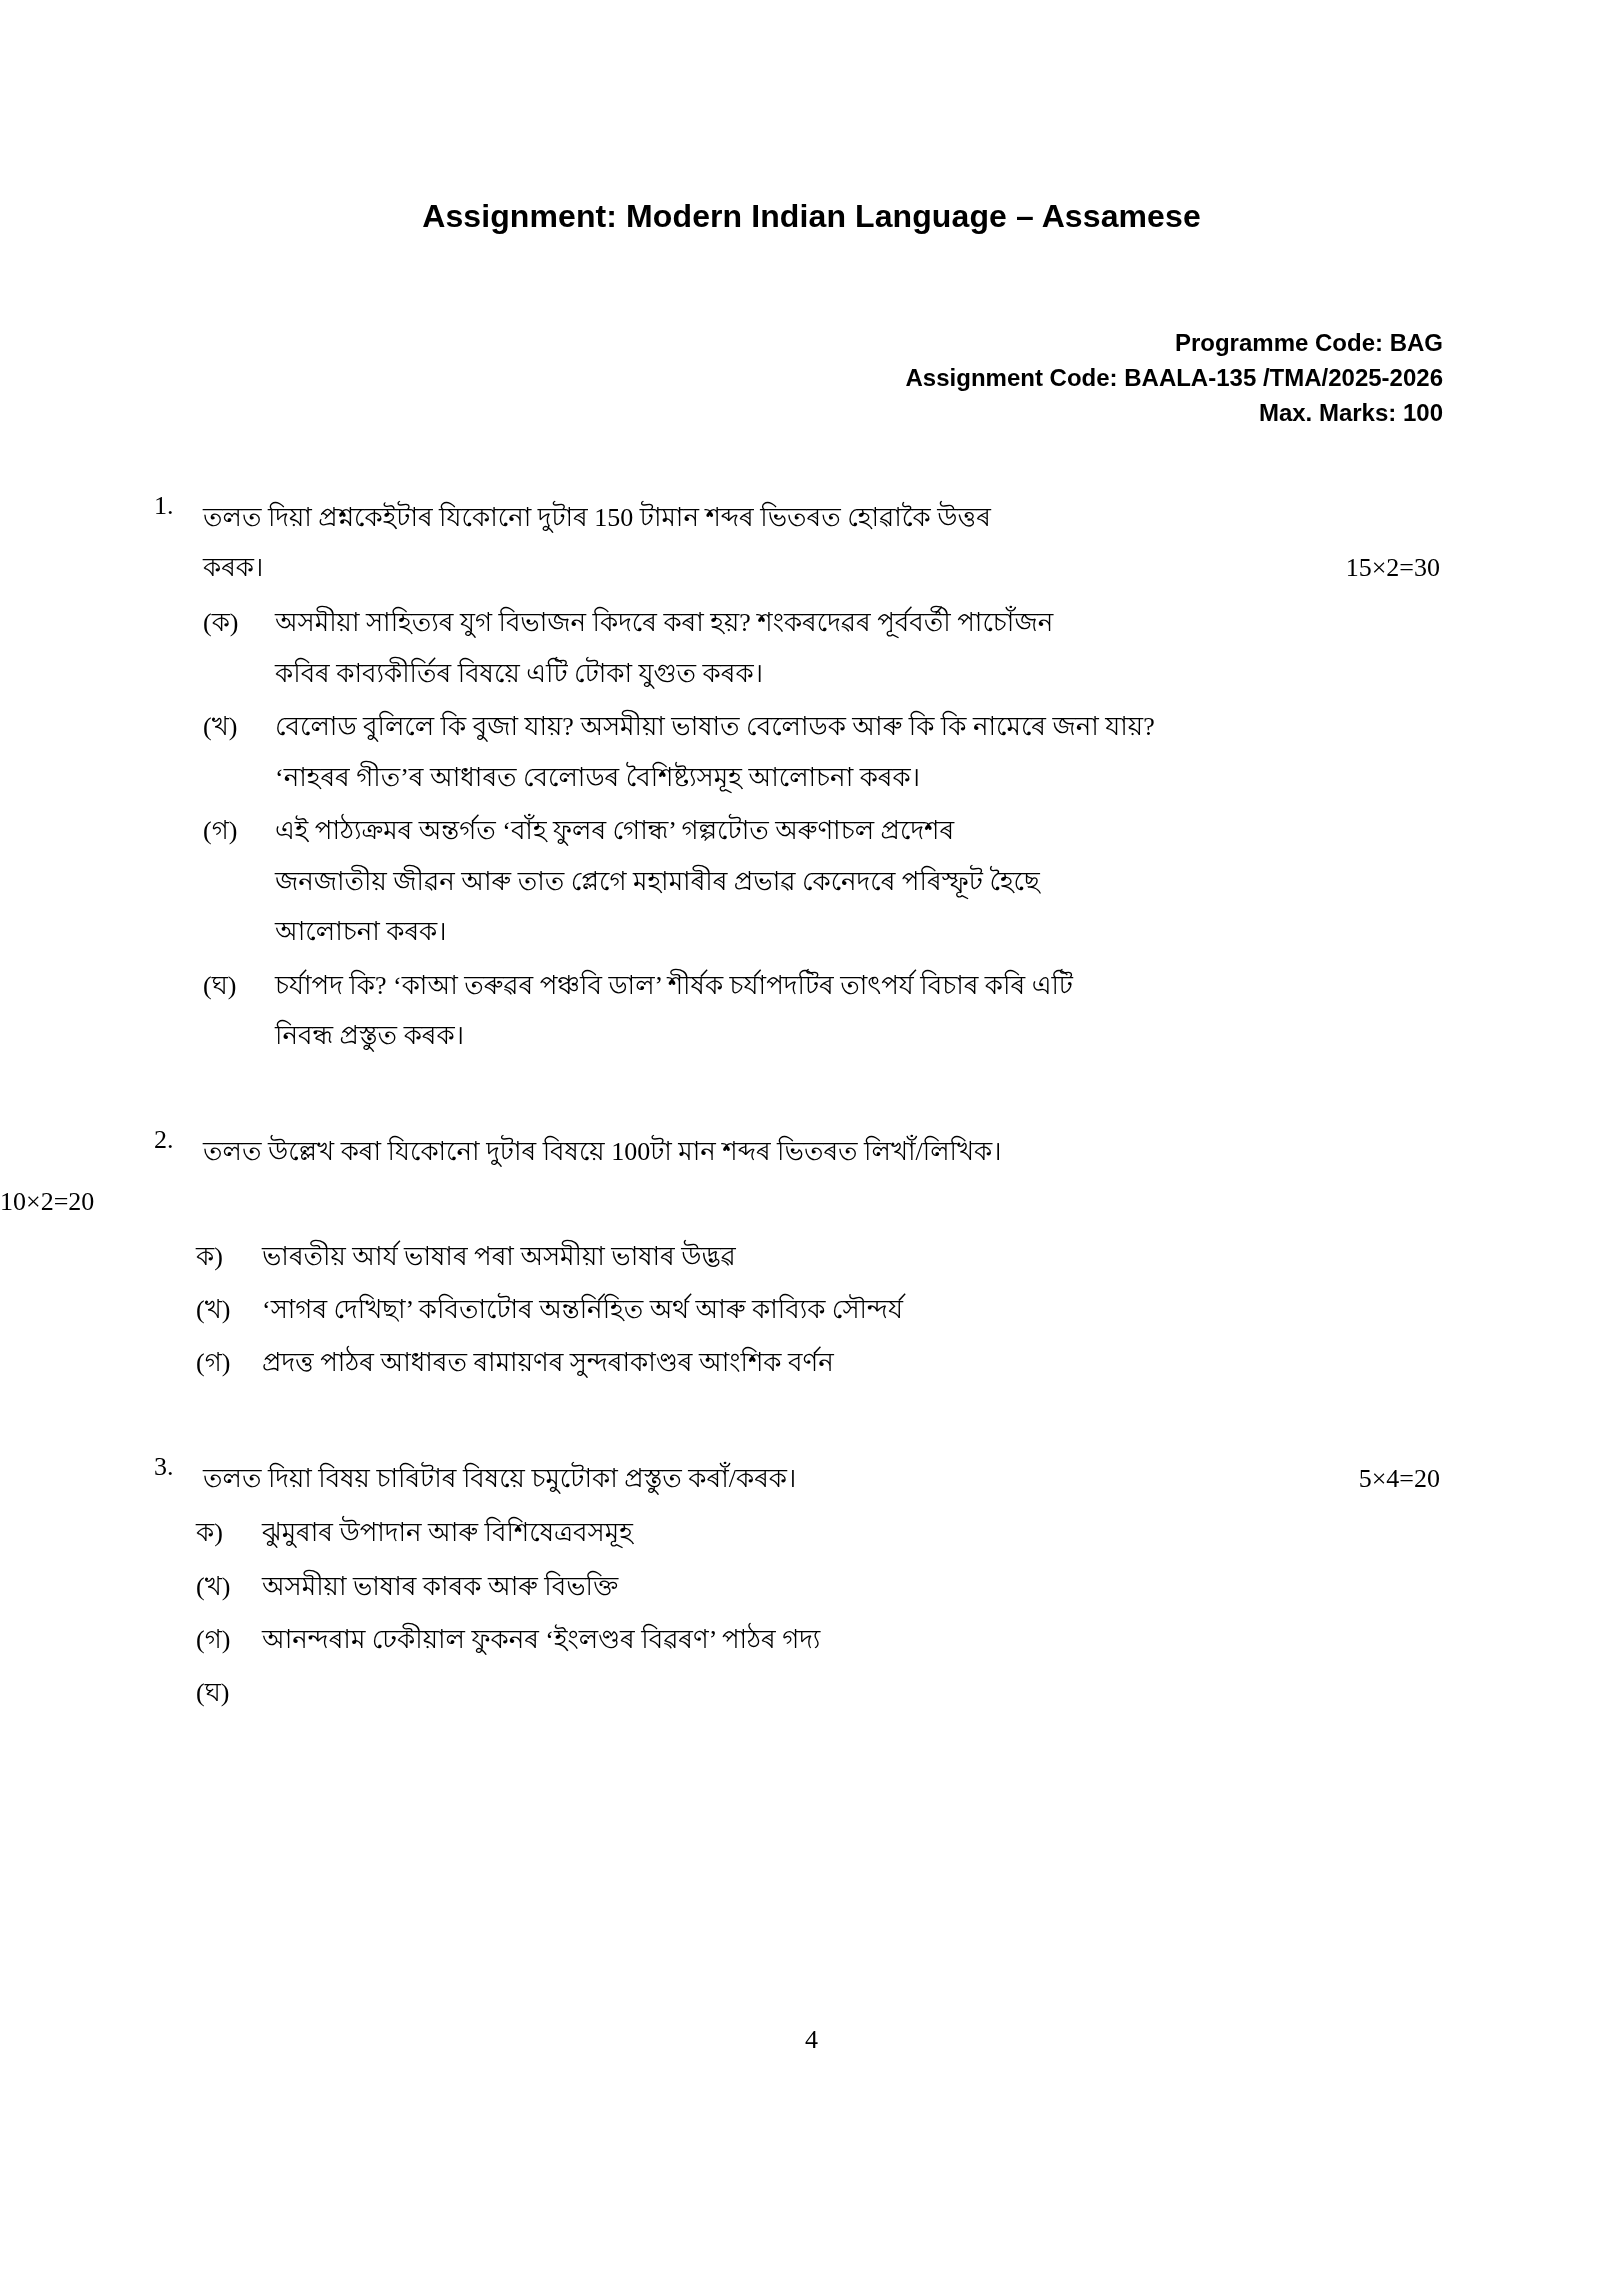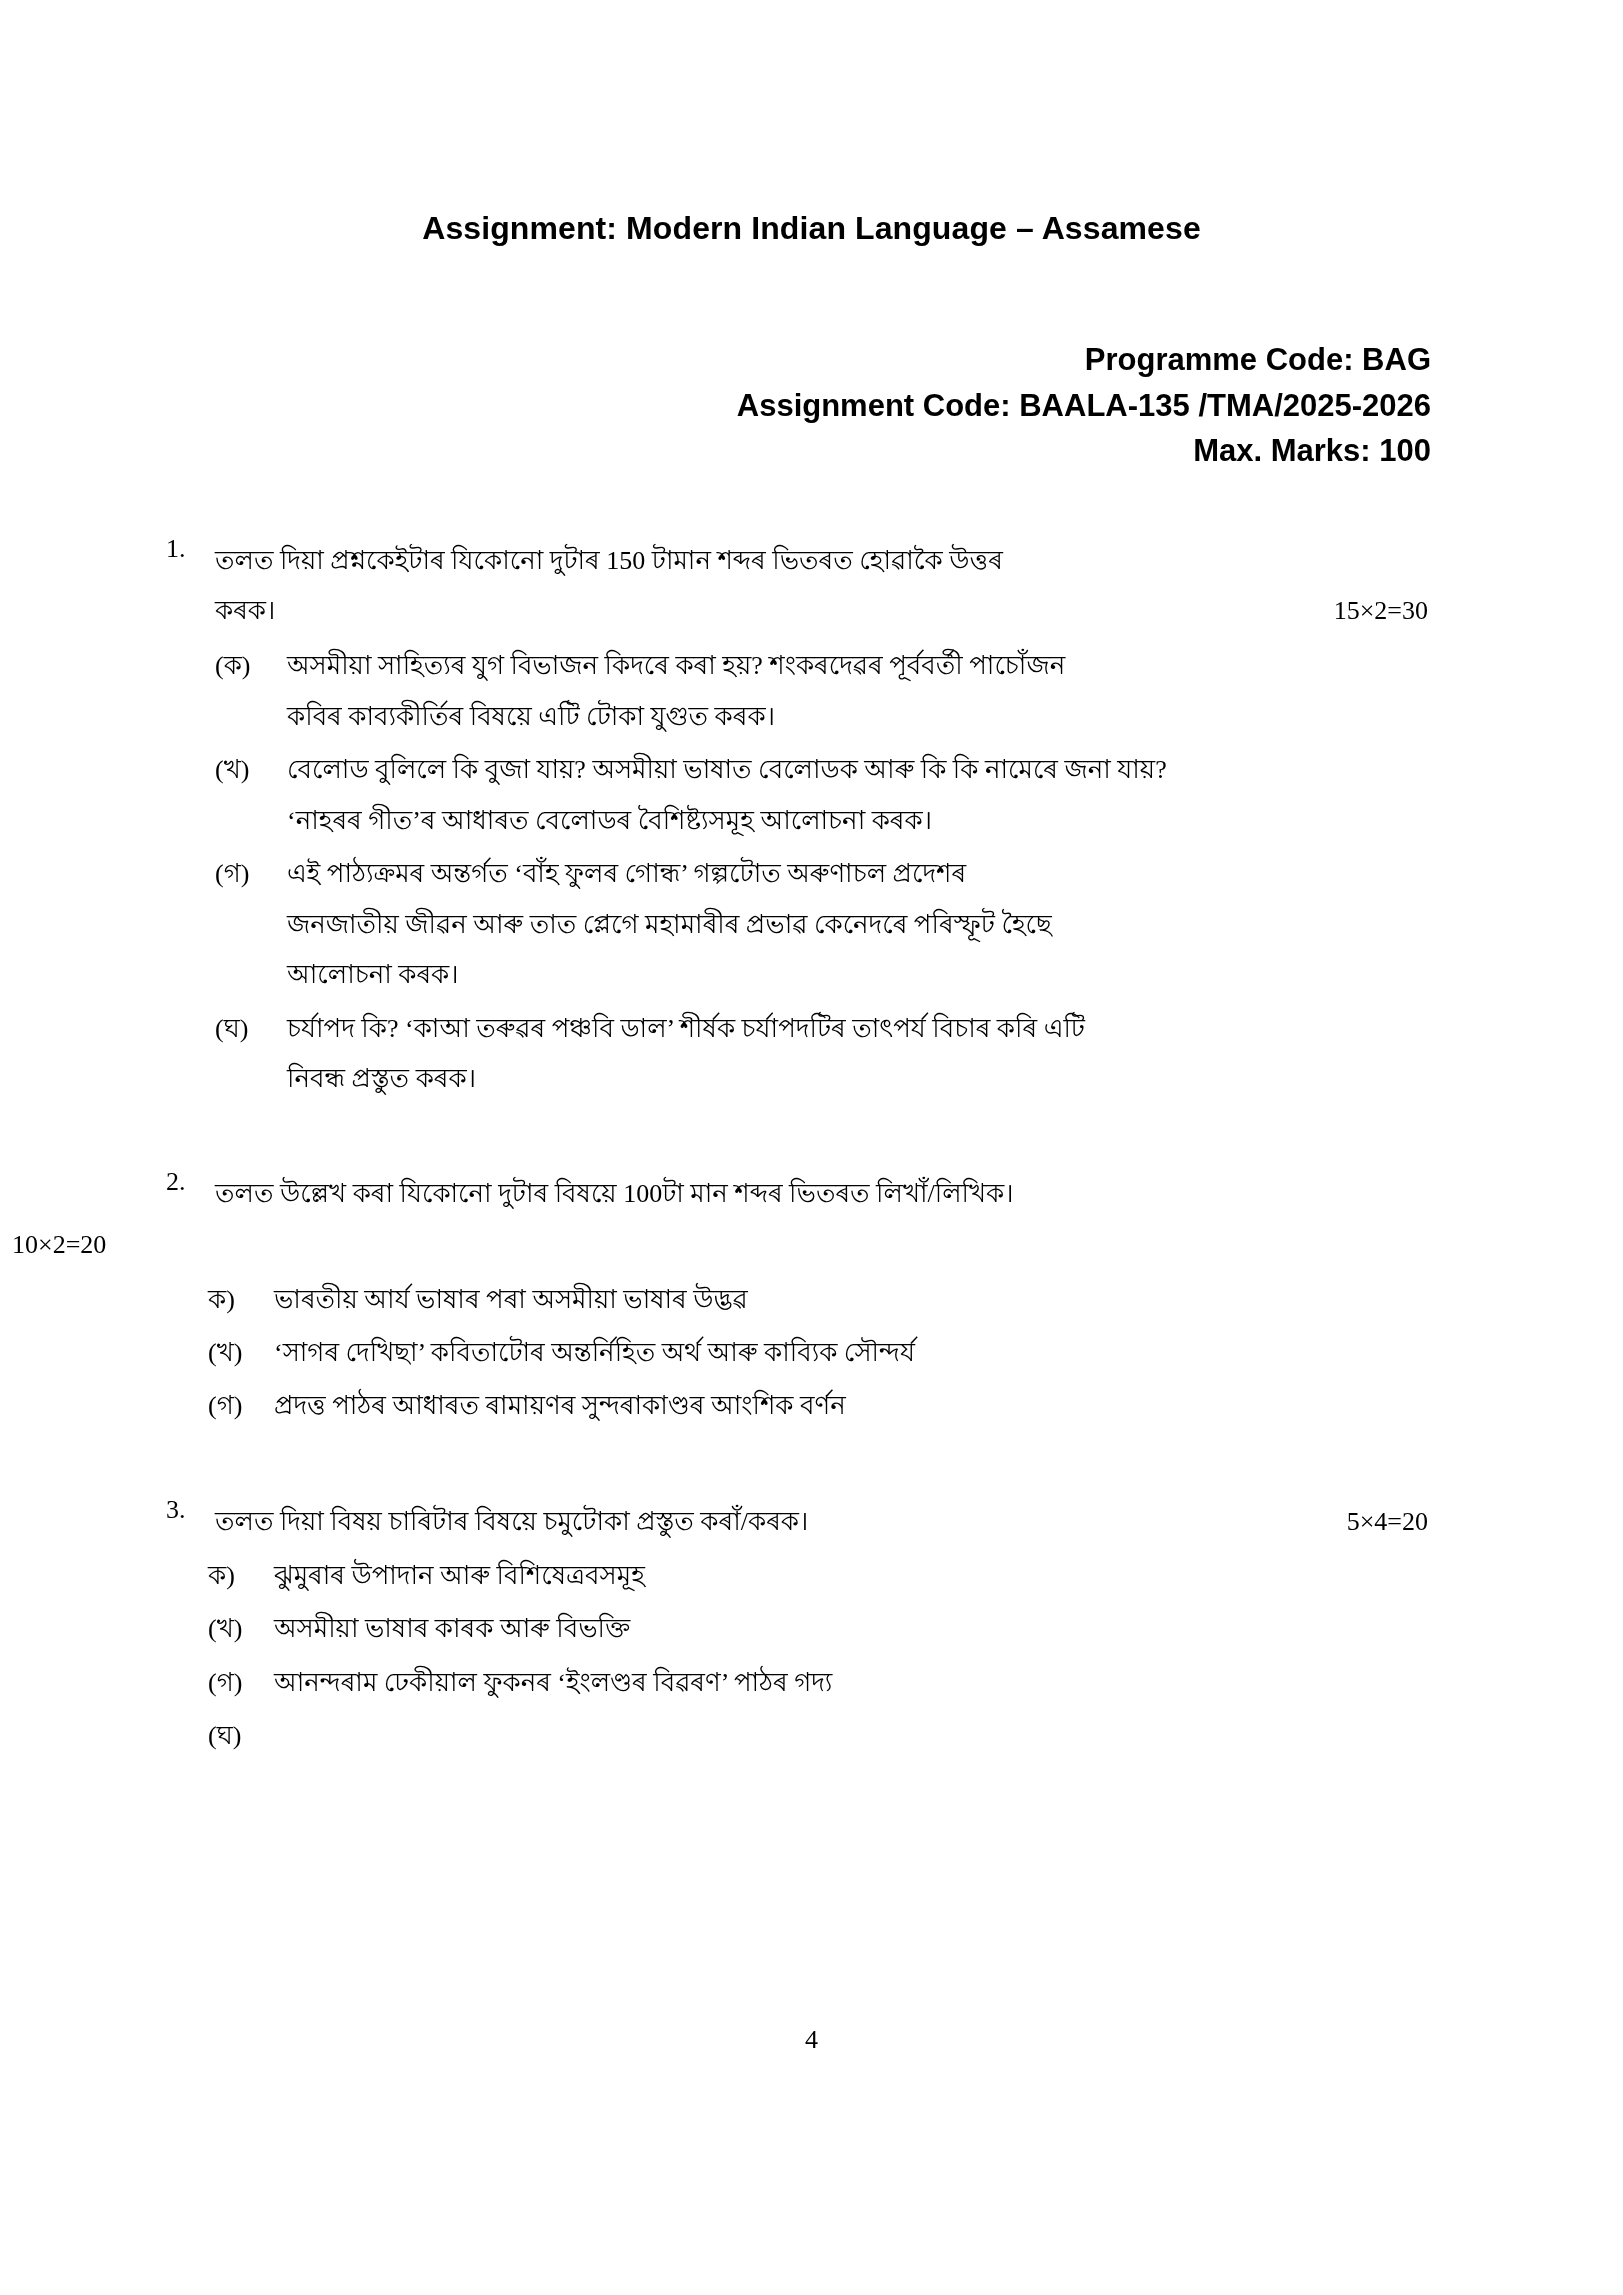--- a/index.html
+++ b/index.html
@@ -13,21 +13,21 @@
     font-family: "Liberation Serif", serif;
     color: #000000;
     position: relative;
     overflow: hidden;
   }
   .page {
     position: relative;
     width: 1623px;
     height: 2295px;
     box-sizing: border-box;
-    padding: 12px;
+    padding: 0;
   }
 
   
   .title-block {
     text-align: center;
     padding-top: 196px;
   }
   .title-line {
     font-family: "Liberation Sans", sans-serif;
     font-weight: bold;
@@ -36,21 +36,21 @@
     letter-spacing: 0.1px;
   }
 
   
   .meta-block {
     margin-top: 88px;
     padding-right: 180px;
     text-align: right;
     font-family: "Liberation Sans", sans-serif;
     font-weight: bold;
-    font-size: 31px;
+    font-size: 24px;
     line-height: 1.47;
   }
 
   
   .qlist {
     margin-top: 62px;
   }
   .qblock {
     position: relative;
     padding-left: 203px;

